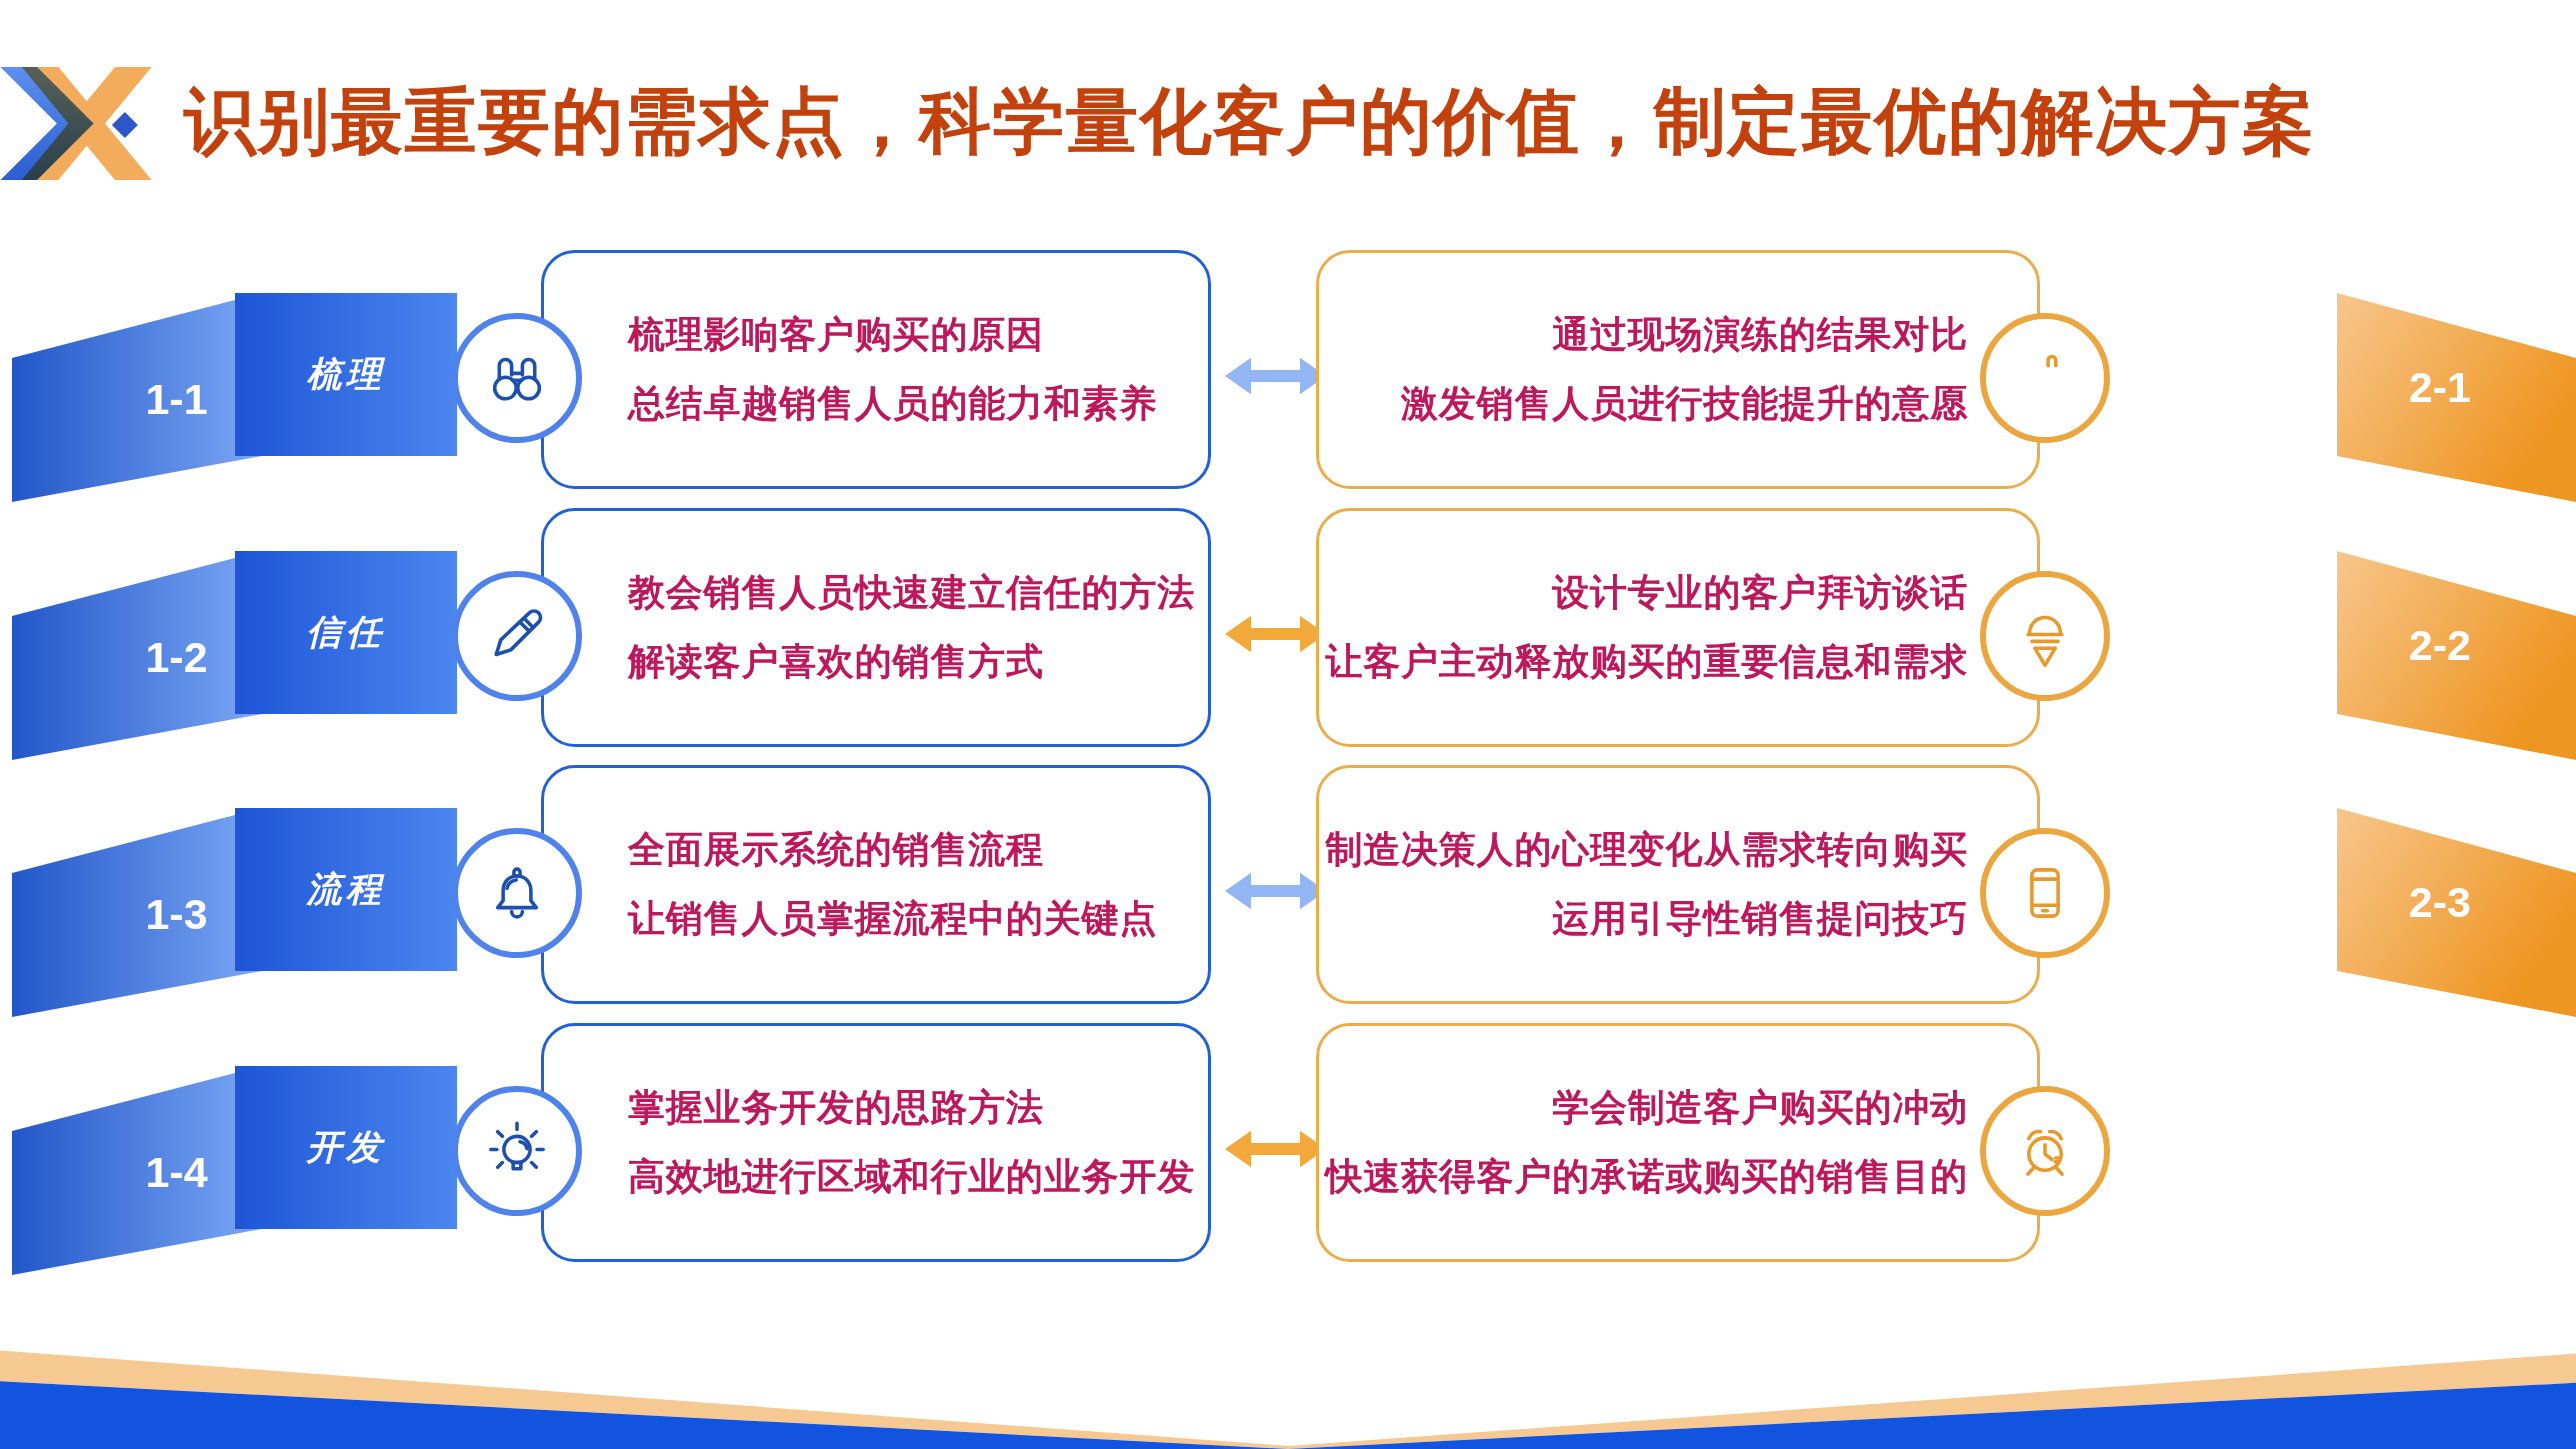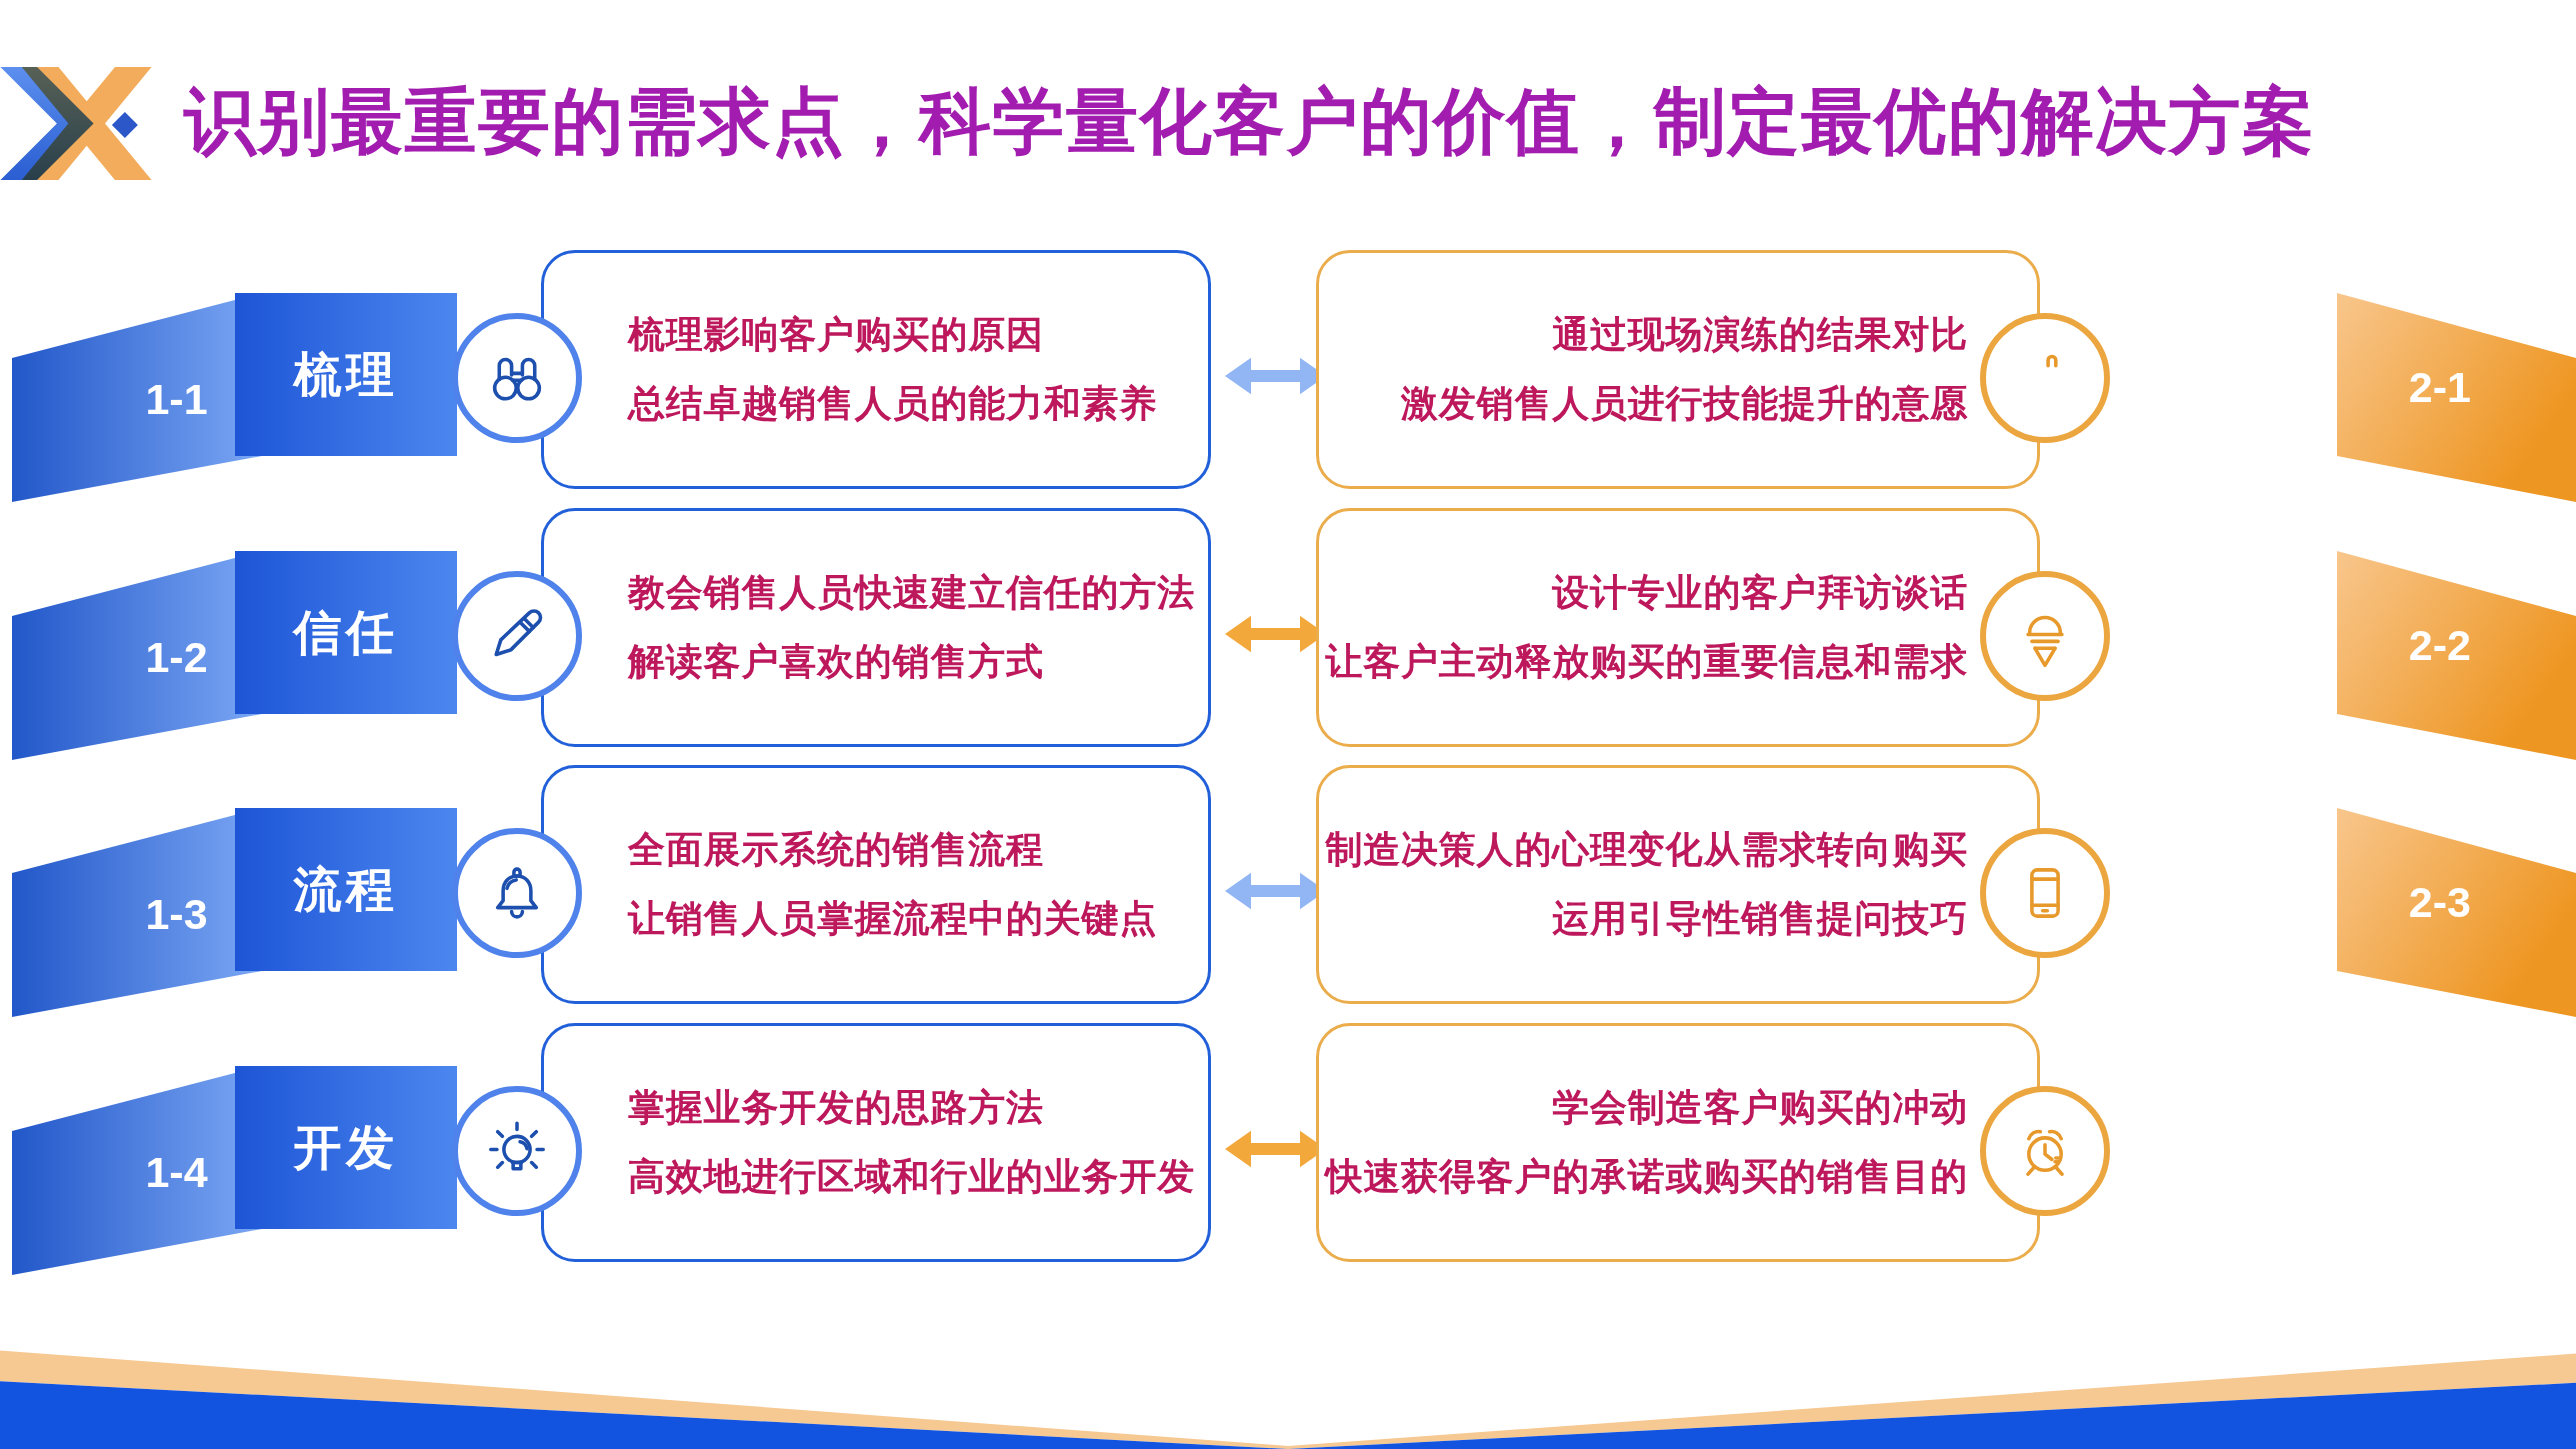--- a/index.html
+++ b/index.html
@@ -1,34 +1,34 @@
 <!DOCTYPE html>
 <html style="font-size:12.3px"><head>
 <meta charset="utf-8">
 <style>
   html,body{margin:0;padding:0;background:#fff;}
   .canvas{position:relative;width:2576px;height:1449px;overflow:hidden;background:#fff;
           font-family:"Liberation Sans","DejaVu Sans",sans-serif;}
   
   .logo{position:absolute;left:0;top:67px;}
   .title{position:absolute;left:184px;top:74px;font-size:72px;font-weight:900;
-         color:#a21caf;letter-spacing:1.5px;white-space:nowrap;}
+         color:#c2410c;letter-spacing:1.5px;white-space:nowrap;}
   
   .row{position:absolute;left:0;width:2576px;height:261px;}
   .card{position:absolute;top:0;height:239px;background:#fff;border-radius:34px;
         box-sizing:border-box;display:flex;flex-direction:column;justify-content:center;padding-left:32px;}
   .card-left{left:541px;width:670px;border:3.8px solid #2160D8;
              align-items:flex-start;padding-left:84px;}
   .card-right{left:1316px;width:724px;border:3.8px solid #EBAC4B;
               align-items:flex-end;padding-right:69px;}
   .card p{margin:9.2px 0;font-size:37px;letter-spacing:0.8px;color:#be185d;white-space:nowrap;font-weight:bold;}
   .band{position:absolute;top:43px;width:222px;height:163px;display:flex;
         align-items:center;justify-content:center;}
   .band-left{left:235px;background:linear-gradient(90deg,#1D55D6 0%,#4C87EF 100%);}
-  .band span{color:#fff;font-size:48px;font-weight:800;letter-spacing:4.6px;}
+  .band span{color:#fff;font-size:35px;font-weight:800;letter-spacing:4.6px;font-style:italic;}
   .ribbon{position:absolute;top:43px;width:233px;height:209px;}
   .ribbon-left{left:12px;background:linear-gradient(90deg,#2257C9 0%,#7BA7F4 100%);
                clip-path:polygon(0 65px,100% 0,100% 163px,0 209px);padding-left:17px;}
   .ribbon-right{left:2337px;width:239px;background:linear-gradient(125deg,#F8C68C 0%,#EE9622 80%);
                 clip-path:polygon(0 0,100% 65px,100% 209px,0 163px);}
   .rnum{position:absolute;display:flex;align-items:center;justify-content:center;
         color:#fff;font-size:43px;font-weight:800;width:169px;height:84px;}
   .rnum-l{left:80px;top:64px;}
   .rnum-r{left:18.4px;top:52px;text-align:center;}
   .circle{position:absolute;top:63px;width:130px;height:130px;border-radius:50%;

